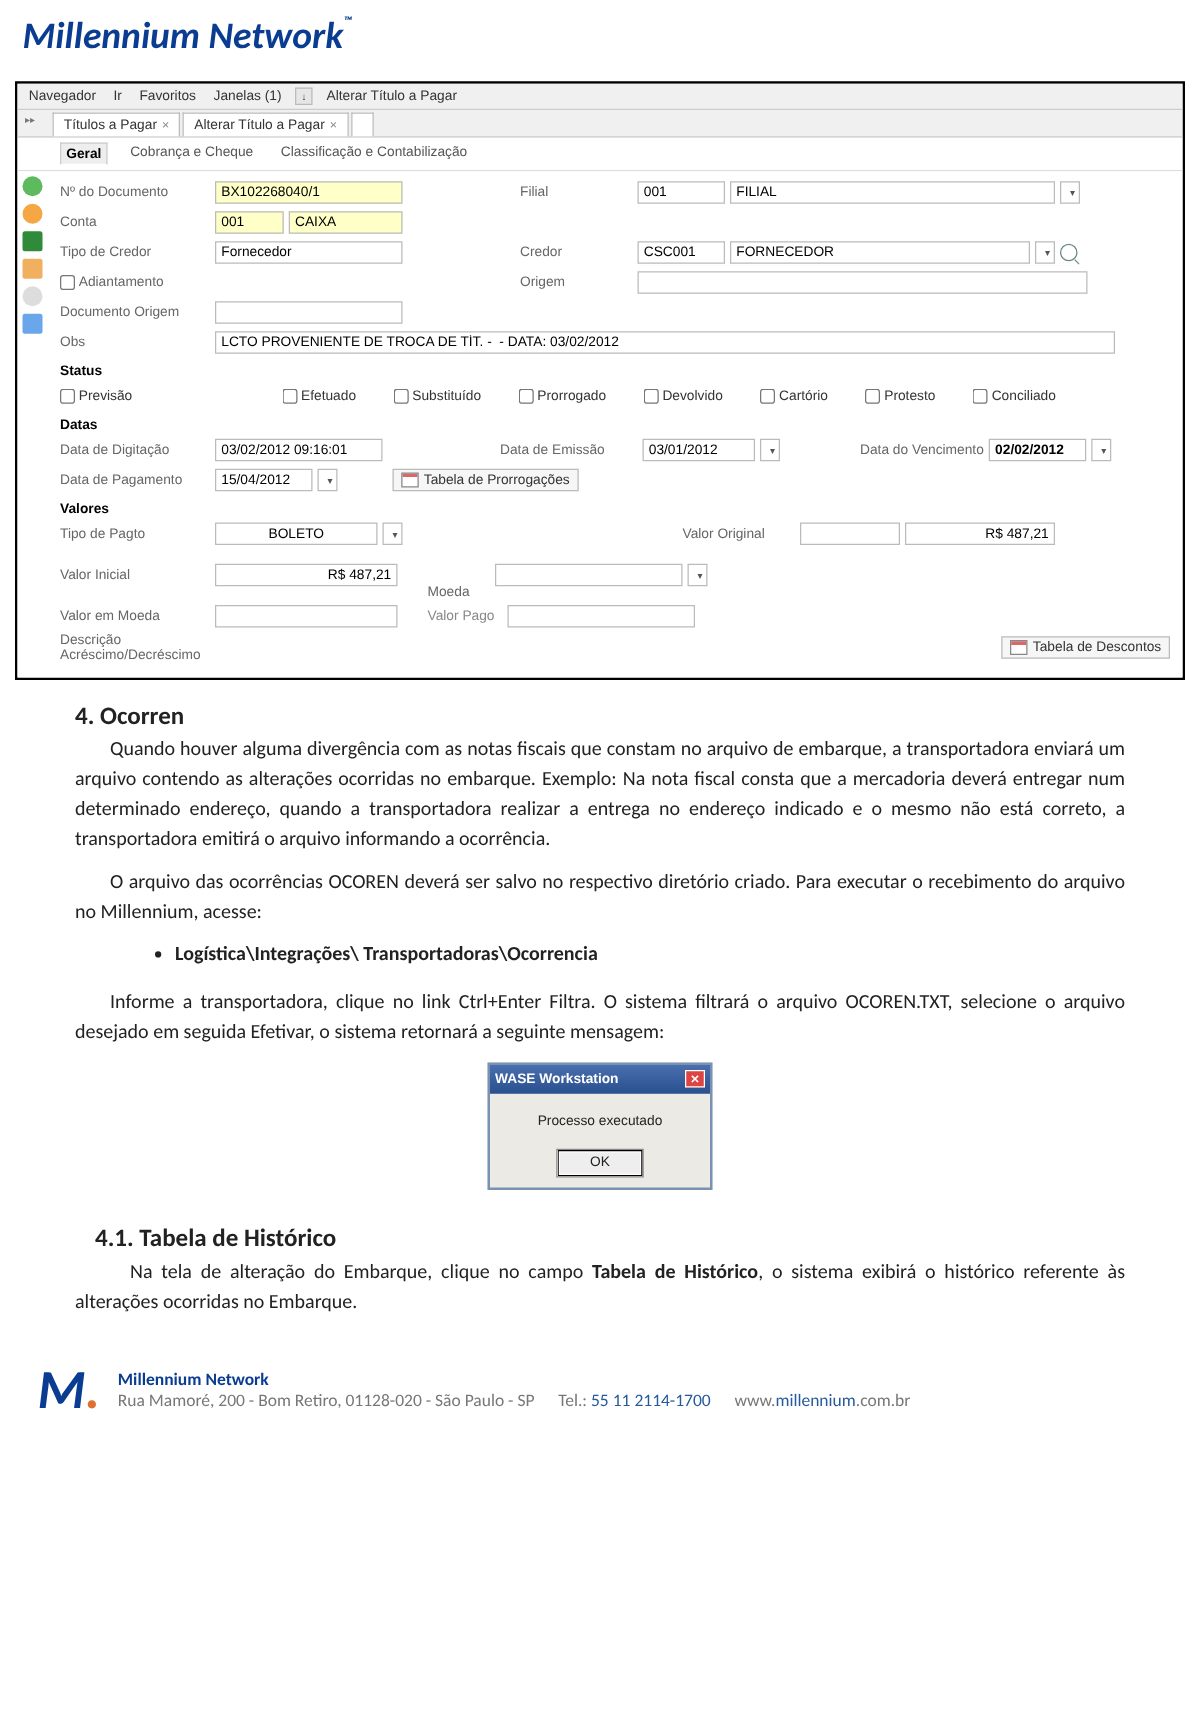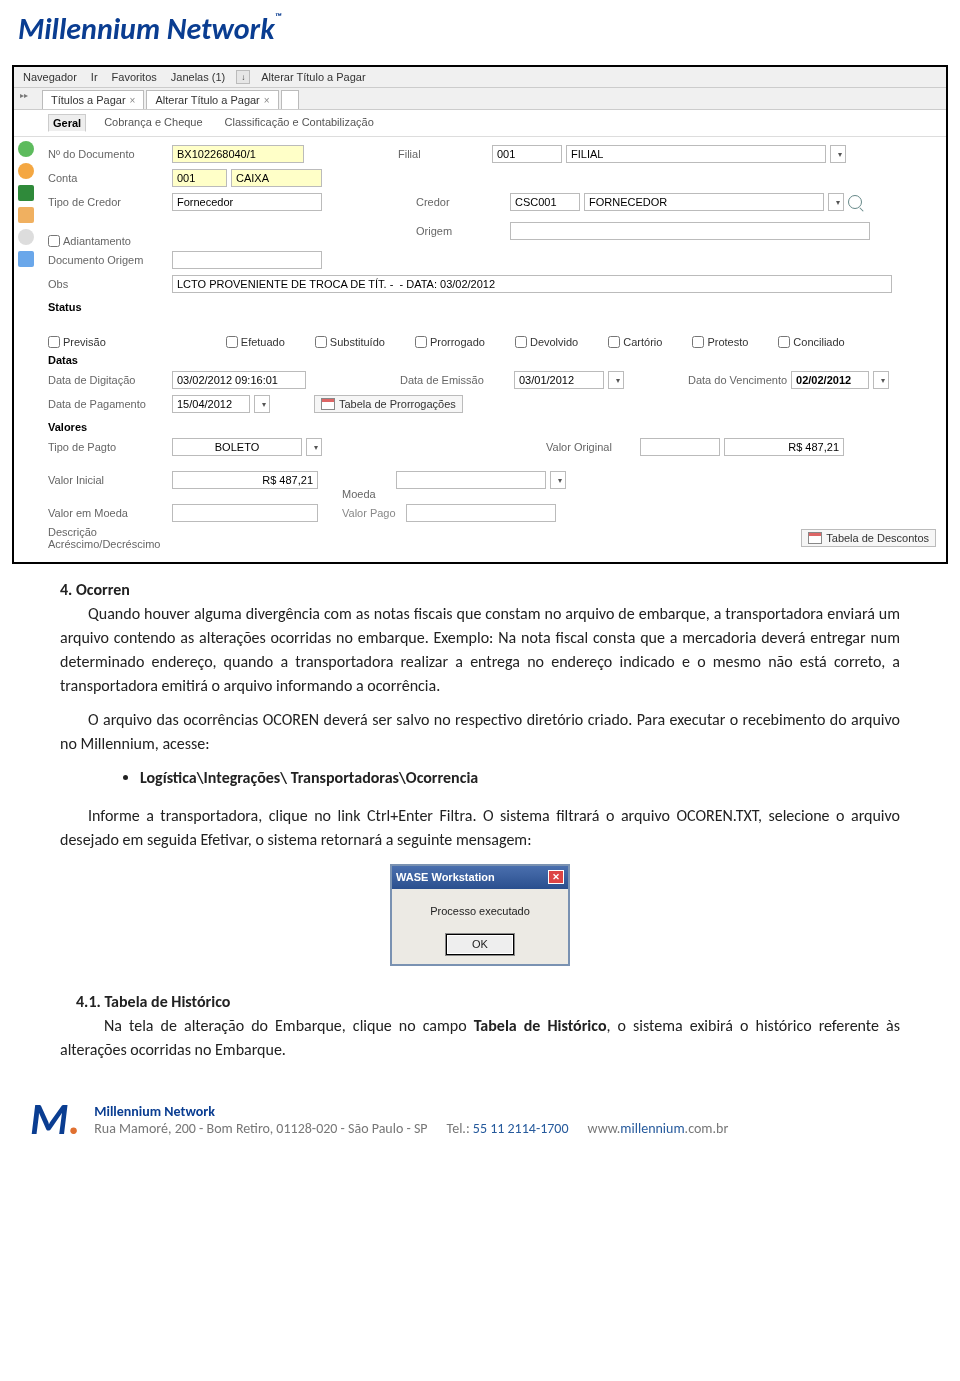--- a/index.html
+++ b/index.html
@@ -26,30 +26,30 @@
 .i.xl { background: #2f8a3a; border-radius: 2px; }
 .i.hm { background: #f0b060; border-radius: 2px; }
 .i.bl { background: #6aa7ea; border-radius: 2px; }
 .row { display: flex; align-items: center; min-height: 22px; margin-bottom: 2px; gap: 4px; }
 .lbl { color: #666; width: 120px; flex-shrink: 0; }
 .lblmid { color: #666; width: 90px; text-align: left; margin-left: 20px; }
 .inp { border: 1px solid #bbb; background: #fff; height: 18px; padding: 1px 4px; font-size: 11px; }
 .inp.hl { background: #ffffc8; }
 .dd { border: 1px solid #bbb; background: #fff; height: 18px; display: flex; align-items: center; justify-content: flex-end; }
 .dd::after { content: "▾"; font-size: 8px; color: #555; padding-right: 3px; }
-.chk { display: flex; align-items: center; gap: 3px; margin-top: 20px; }
+.chk { display: flex; align-items: center; gap: 3px; }
 .chk input { width: 12px; height: 12px; }
 .sect { font-weight: bold; color: #000; margin-top: 6px; margin-bottom: 3px; }
 .btn-t { border: 1px solid #bbb; background: #f6f6f6; padding: 2px 6px; display: inline-flex; gap: 4px; font-size: 11px; }
 .cal { display: inline-block; width: 14px; height: 12px; background: linear-gradient(#d66 0 30%, #fff 30% 100%); border: 1px solid #888; }
 .search-ic { width: 14px; height: 14px; border: 1px solid #688; border-radius: 50%; position: relative; }
 .search-ic::after { content: ""; position: absolute; width: 5px; height: 1px; background: #688; bottom: -2px; right: -3px; transform: rotate(45deg); }
 .body-text { padding: 14px 60px 0 60px; font-size: 16px; line-height: 1.5; text-align: justify; }
 .body-text p { margin-bottom: 10px; }
-h3.sec { font-size: 16px; font-weight: bold; }
+h3.sec { font-size: 20px; font-weight: bold; }
 ul.bul { margin: 8px 0 14px 80px; }
 ul.bul li { margin-bottom: 2px; }
 .dlg-wrap { text-align: center; margin: 12px 0 24px; }
 .dlg { display: inline-block; border: 2px solid #7a92b2; background: #eceae4; font-family: Tahoma,sans-serif; font-size: 11px; width: 180px; }
 .dlg-title { background: linear-gradient(#4a6fae,#2a4f8e); color: #fff; font-weight: bold; padding: 3px 4px; display: flex; justify-content: space-between; align-items: center; }
 .dlg-title .x { background: #d44; color: #fff; width: 16px; height: 14px; display: flex; align-items: center; justify-content: center; border: 1px solid #fff; font-size: 9px; }
 .dlg-body { padding: 14px 10px 8px; text-align: center; }
 .dlg-ok { display: inline-block; border: 1px solid #888; background: #eee; padding: 2px 26px; margin-top: 14px; box-shadow: 0 0 0 1px #000 inset, 0 0 0 2px #fff inset; }
 .footer { display: flex; align-items: flex-end; padding: 30px 40px 14px 30px; gap: 14px; font-size: 14px; }
 .footer .logo { color: #0a3d91; font-size: 44px; font-weight: bold; font-style: italic; line-height: 0.8; }
@@ -102,21 +102,21 @@
       <div class="i grn"></div>
       <div class="i org"></div>
       <div class="i xl"></div>
       <div class="i hm"></div>
       <div class="i"></div>
       <div class="i bl"></div>
     </div>
 
     <div class="row">
       <span class="lbl">Nº do Documento</span>
-      <input class="inp hl" style="width: 132px;" value="BX102268040/1">
+      <input class="inp hl" style="width: 150px;" value="BX102268040/1">
       <span class="lblmid" style="margin-left:90px;">Filial</span>
       <input class="inp" style="width: 70px;" value="001">
       <input class="inp" style="width: 260px;" value="FILIAL">
       <div class="dd" style="width:16px;"></div>
     </div>
 
     <div class="row">
       <span class="lbl">Conta</span>
       <input class="inp hl" style="width: 55px;" value="001">
       <input class="inp hl" style="width: 91px;" value="CAIXA">

